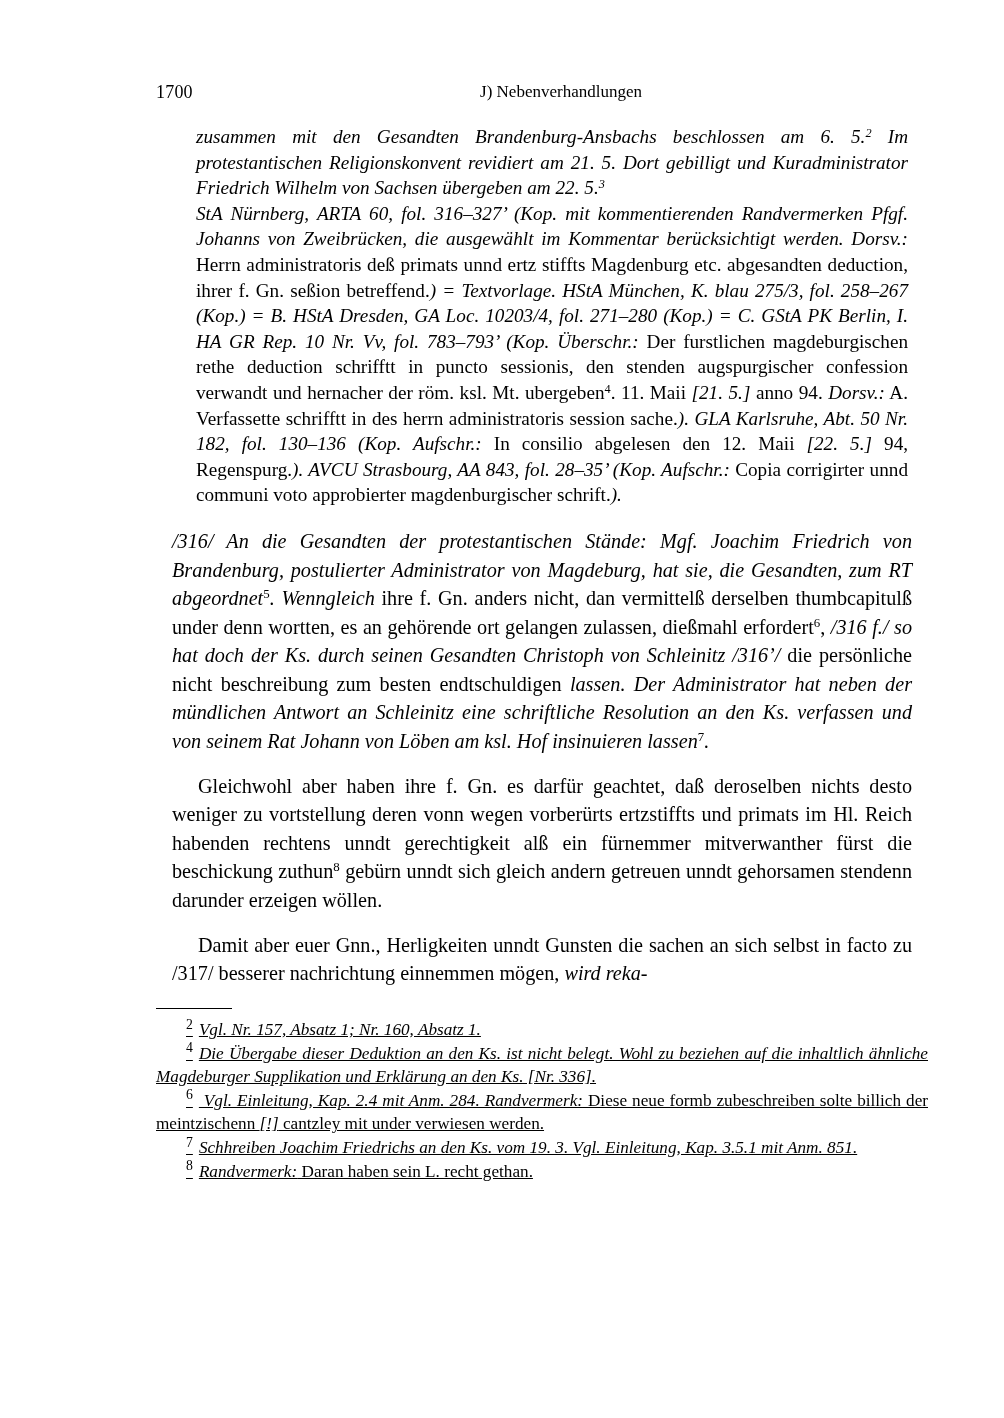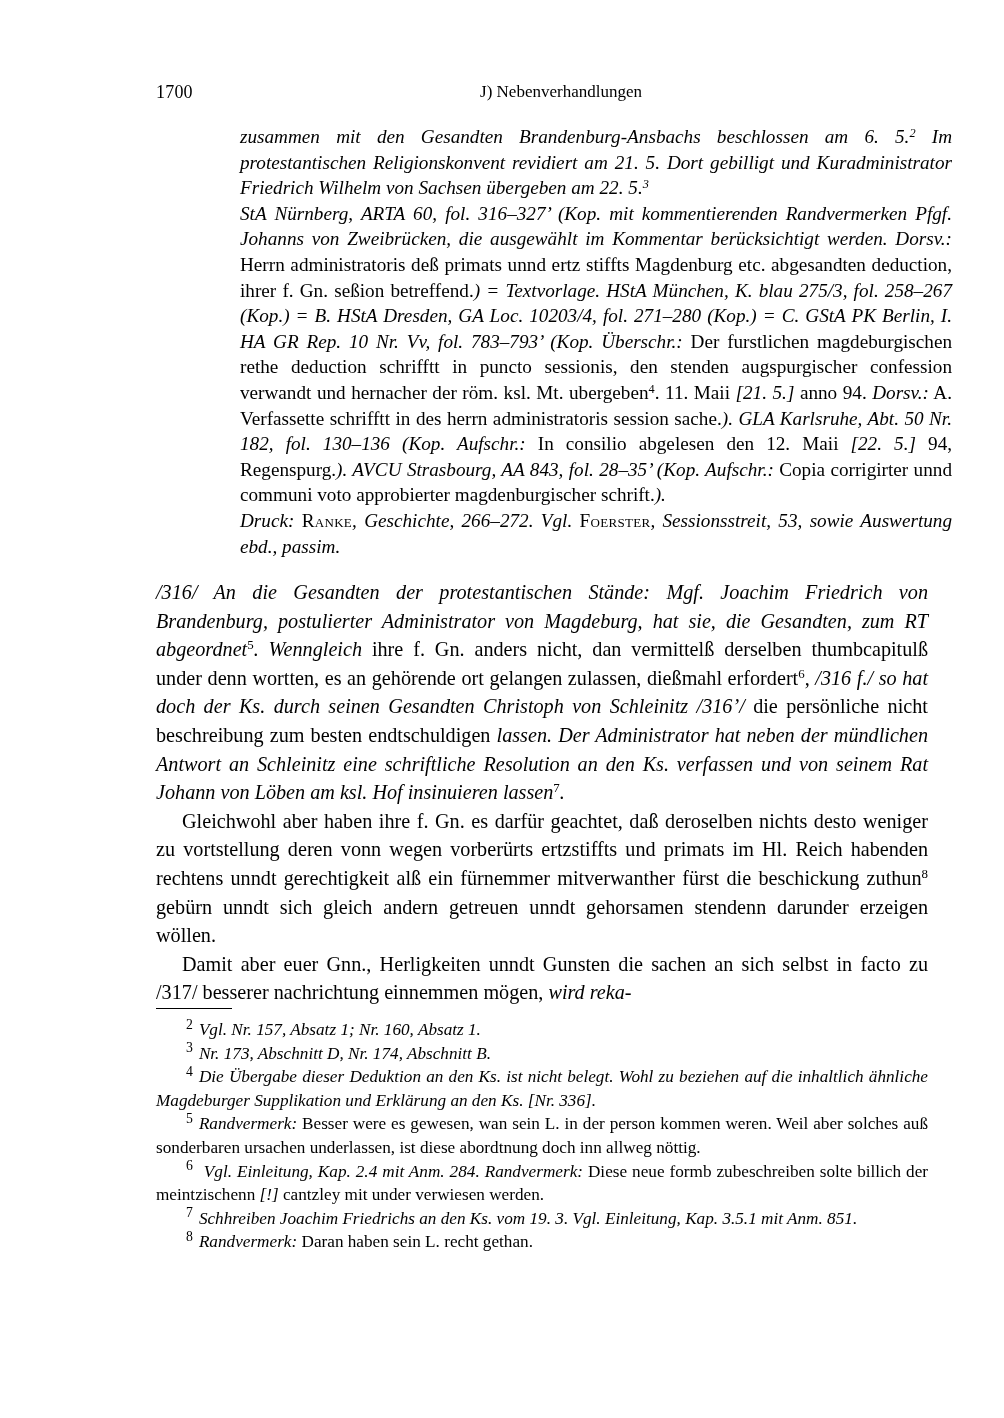--- a/index.html
+++ b/index.html
@@ -53,21 +53,21 @@
   
   .col {
     position: absolute;
     left: 156px;
     top: 124px;
     width: 772px;
   }
 
   
   .source-block {
-    margin-left: 84px;
+    margin-left: 40px;
     width: 712px;
     font-size: 19.2px;
     line-height: 25.6px;
     text-align: justify;
     text-justify: inter-word;
     hyphens: manual;
   }
   .source-block p {
     margin: 0;
   }
@@ -75,21 +75,21 @@
   
   .body-block {
     margin-top: 19px;
     width: 772px;
     font-size: 20.2px;
     line-height: 28.6px;
     text-align: justify;
     text-justify: inter-word;
   }
   .body-block p {
-    margin: 0;
+    margin: 16px;
   }
   .body-block p.indent {
     text-indent: 26px;
   }
 
   i, .it { font-style: italic; }
   .up { font-style: normal; }
 
   .sc {
     font-style: normal;
@@ -106,20 +106,21 @@
   .source-block sup.it-sup { font-style: italic; }
 
   
   .footnotes {
     position: absolute;
     left: 156px;
     top: 1008px;
     width: 772px;
     font-size: 17.2px;
     line-height: 23.6px;
+    text-decoration: underline;
   }
   .fn-rule {
     width: 76px;
     height: 0;
     border-top: 1.3px solid #000;
     margin: 0 0 9px 0;
   }
   .fn {
     margin: 0;
     text-indent: 30px;
@@ -145,46 +146,43 @@
   </div>
 
   <div class="col">
 
     <div class="source-block">
 
       <p><i><span>zusammen mit den Gesandten Brandenburg-Ansbachs beschlossen am 6. 5.</span><sup class="it-sup">2</sup><span> Im protestantischen Religionskonvent revidiert am 21. 5. Dort gebilligt und Kuradministrator Friedrich Wilhelm von Sachsen übergeben am 22. 5.</span><sup class="it-sup">3</sup></i></p>
 
       <p><i>StA Nürnberg, ARTA 60, fol. 316–327’ (Kop. mit kommentierenden Randvermerken Pfgf. Johanns von Zweibrücken, die ausgewählt im Kommentar berücksichtigt werden. Dorsv.:</i><span class="up"> Herrn administratoris deß primats unnd ertz stiffts Magdenburg etc. abgesandten deduction, ihrer f. Gn. seßion betreffend.</span><i>) = Textvorlage. HStA München, K. blau 275/3, fol. 258–267 (Kop.) = B. HStA Dresden, GA Loc. 10203/4, fol. 271–280 (Kop.) = C. GStA PK Berlin, I. HA GR Rep. 10 Nr. Vv, fol. 783–793’ (Kop. Überschr.:</i><span class="up"> Der furstlichen magdeburgischen rethe deduction schrifftt in puncto sessionis, den stenden augspurgischer confession verwandt und hernacher der röm. ksl. Mt. ubergeben</span><sup>4</sup><span class="up">. 11. Maii </span><i>[21. 5.]</i><span class="up"> anno 94. </span><i>Dorsv.:</i><span class="up"> A. Verfassette schrifftt in des herrn administratoris session sache.</span><i>). GLA Karlsruhe, Abt. 50 Nr. 182, fol. 130–136 (Kop. Aufschr.:</i><span class="up"> In consilio abgelesen den 12. Maii </span><i>[22. 5.]</i><span class="up"> 94, Regenspurg.</span><i>). AVCU Strasbourg, AA 843, fol. 28–35’ (Kop. Aufschr.:</i><span class="up"> Copia corrigirter unnd communi voto approbierter magdenburgischer schrift.</span><i>).</i></p>
 
-      <p><i>Druck:</i> <span class="sc">Ranke</span><i>, Geschichte, 266–272. Vgl. </i><span class="sc">Foerster</span><i>, Sessionsstreit, 53, sowie Auswertung ebd., passim.</i></p>
 
     </div>
 
     <div class="body-block">
 
       <p><i>/316/ An die Gesandten der protestantischen Stände: Mgf. Joachim Friedrich von Brandenburg, postulierter Administrator von Magdeburg, hat sie, die Gesandten, zum RT abgeordnet</i><sup class="it-sup">5</sup><i>. Wenngleich</i><span class="up"> ihre f. Gn. anders nicht, dan vermittelß derselben thumbcapitulß under denn wortten, es an gehörende ort gelangen zulassen, dießmahl erfordert</span><sup>6</sup><span class="up">, </span><i>/316 f./ so hat doch der Ks. durch seinen Gesandten Christoph von Schleinitz /316’/</i><span class="up"> die persönliche nicht beschreibung zum besten endtschuldigen </span><i>lassen. Der Administrator hat neben der mündlichen Antwort an Schleinitz eine schriftliche Resolution an den Ks. verfassen und von seinem Rat Johann von Löben am ksl. Hof insinuieren lassen</i><sup class="it-sup">7</sup><i>.</i></p>
 
       <p class="indent"><span>Gleichwohl aber haben ihre f. Gn. es darfür geachtet, daß deroselben nichts desto weniger zu vortstellung deren vonn wegen vorberürts ertzstiffts und primats im Hl. Reich habenden rechtens unndt gerechtigkeit alß ein fürnemmer mitverwanther fürst die beschickung zuthun</span><sup>8</sup><span> gebürn unndt sich gleich andern getreuen unndt gehorsamen stendenn darunder erzeigen wöllen.</span></p>
 
       <p class="indent"><span>Damit aber euer Gnn., Herligkeiten unndt Gunsten die sachen an sich selbst in facto zu /317/ besserer nachrichtung einnemmen mögen, </span><i>wird reka-</i></p>
 
     </div>
 
   </div>
 
   <div class="footnotes">
     <div class="fn-rule"></div>
 
     <p class="fn"><span class="fn-num">2</span><i>Vgl. Nr. 157, Absatz 1; Nr. 160, Absatz 1.</i><span></span><i></i><span></span></p>
 
-    <p class="fn"><span class="fn-num">3</span><i>Nr. 173, Abschnitt D, Nr. 174, Abschnitt B.</i><span></span><i></i><span></span></p>
 
     <p class="fn"><span class="fn-num">4</span><i>Die Übergabe dieser Deduktion an den Ks. ist nicht belegt. Wohl zu beziehen auf die inhaltlich ähnliche Magdeburger Supplikation und Erklärung an den Ks. [Nr. 336].</i><span></span><i></i><span></span></p>
 
-    <p class="fn"><span class="fn-num">5</span><i>Randvermerk:</i><span> Besser were es gewesen, wan sein L. in der person kommen weren. Weil aber solches auß sonderbaren ursachen underlassen, ist diese abordtnung doch inn allweg nöttig.</span><i></i><span></span></p>
 
     <p class="fn"><span class="fn-num">6</span><i> Vgl. Einleitung, Kap. 2.4 mit Anm. 284. Randvermerk:</i><span> Diese neue formb zubeschreiben solte billich der meintzischenn </span><i>[!]</i><span> cantzley mit under verwiesen werden.</span></p>
 
     <p class="fn"><span class="fn-num">7</span><i>Schhreiben Joachim Friedrichs an den Ks. vom 19. 3. Vgl. Einleitung, Kap. 3.5.1 mit Anm. 851.</i><span></span><i></i><span></span></p>
 
     <p class="fn"><span class="fn-num">8</span><i>Randvermerk:</i><span> Daran haben sein L. recht gethan.</span><i></i><span></span></p>
 
   </div>
 
 </div>

